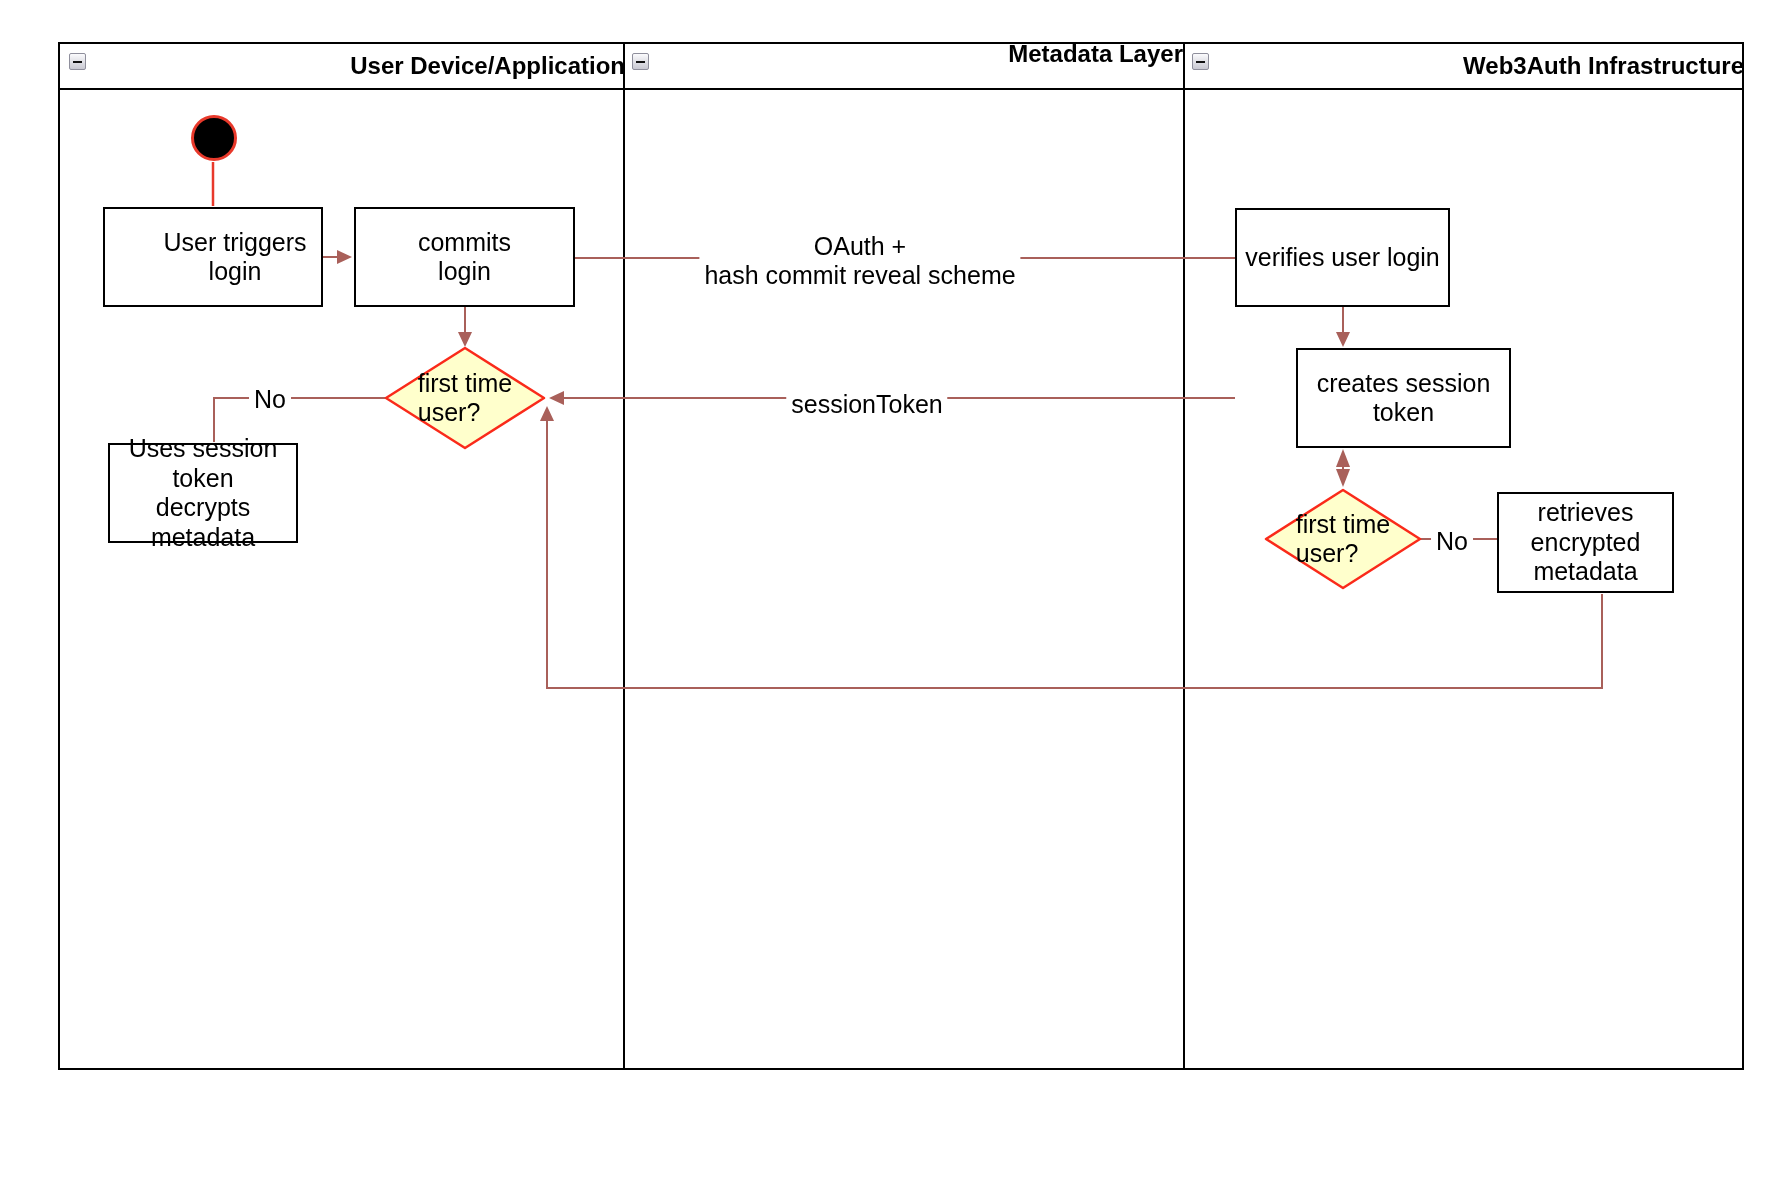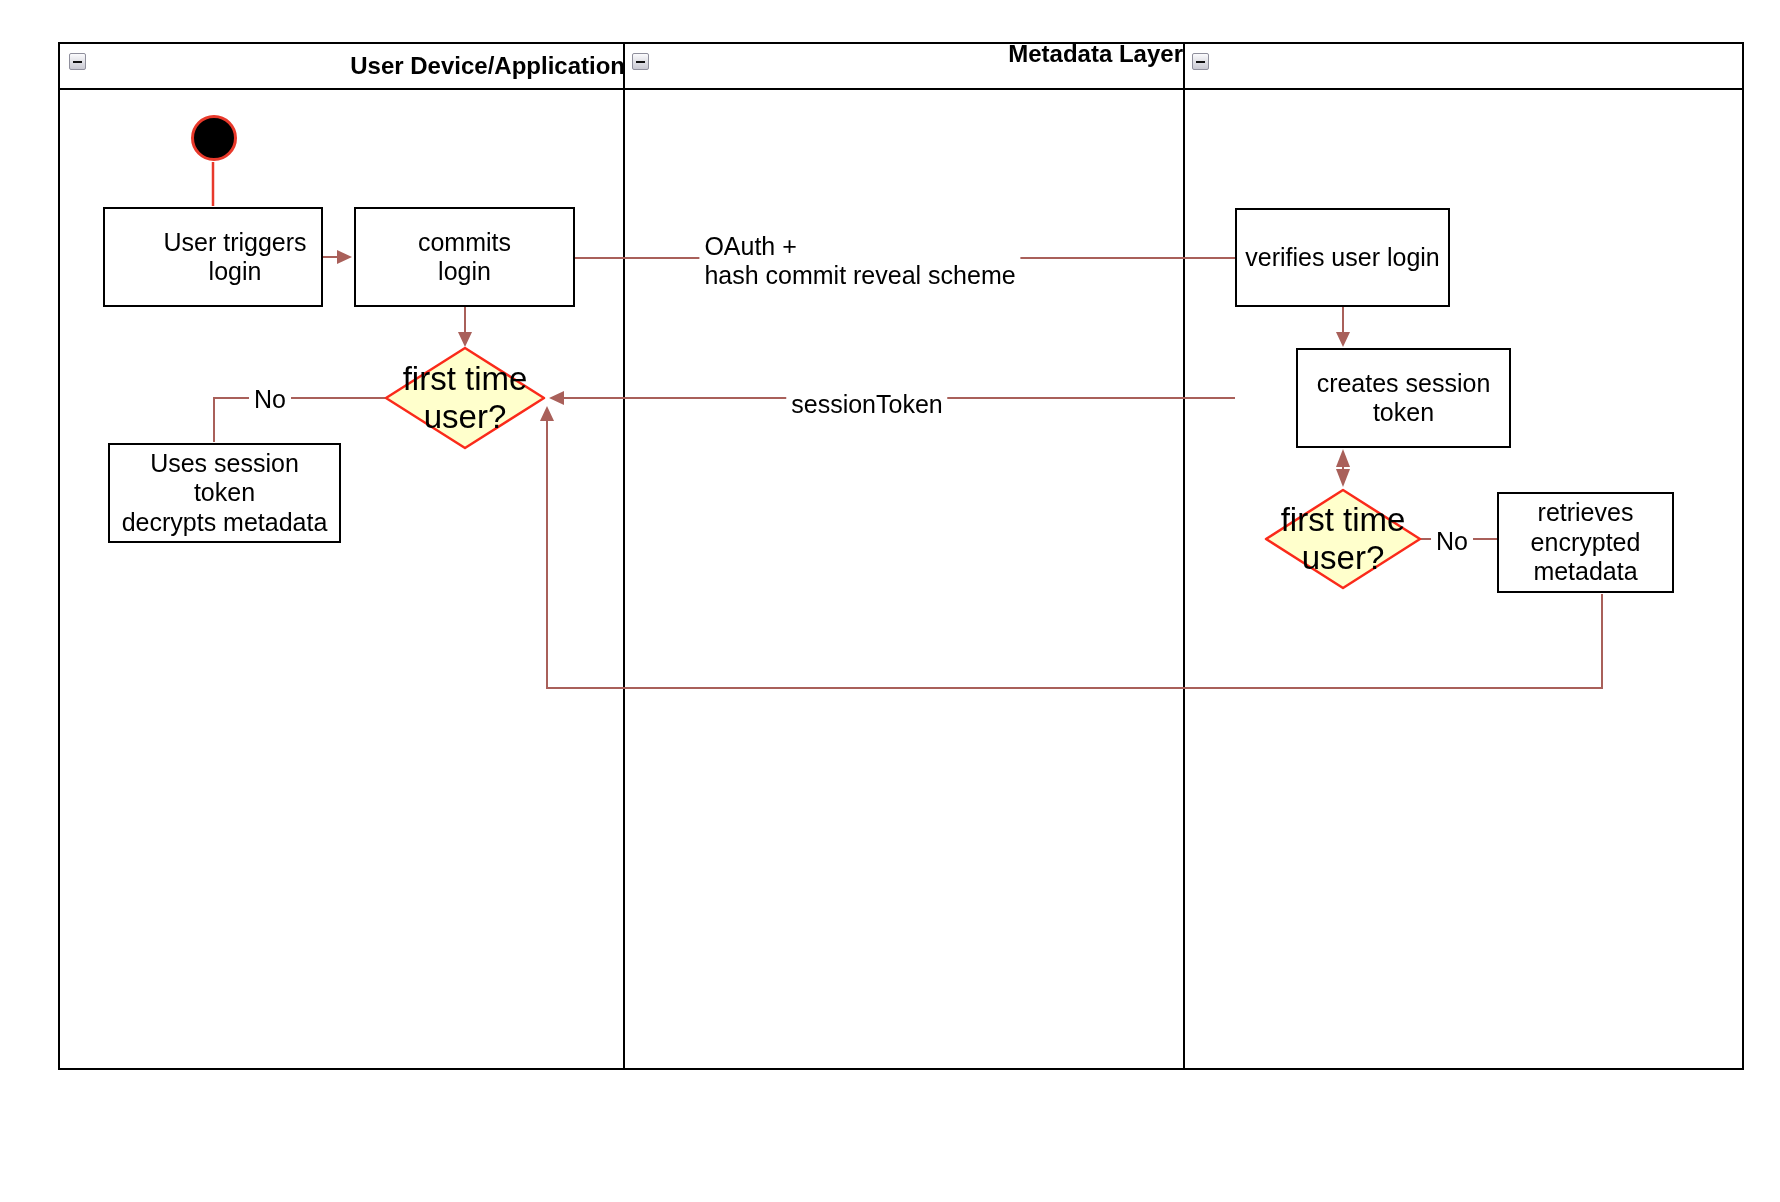--- a/index.html
+++ b/index.html
@@ -35,44 +35,45 @@
     box-sizing:border-box;background:var(--node-fill);
     border:2px solid var(--node-border);
     display:flex;align-items:center;justify-content:center;
     text-align:center;font-size:25px;line-height:1.18;white-space:pre-line;
   }
   .start-node{
     box-sizing:border-box;width:46px;height:46px;border-radius:50%;
     background:#000;border:3px solid var(--start-edge);
   }
   .diamond-label{
-    transform:translate(-50%,-50%);text-align:center;
-    font-size:33px;line-height:1.16;white-space:pre-line;
+    transform:translate(-50%,-50%);
+    font-size:25px;line-height:1.16;white-space:pre-line;
   }
   .edge-label{
-    transform:translate(-50%,-50%);background:#ffffff;
+    transform:translate(-50%,-50%);text-align:center;background:#ffffff;
     font-size:25px;line-height:1.14;white-space:pre-line;padding:1px 5px;
   }
   svg .conn{stroke:var(--connector);stroke-width:2;fill:none;}
   svg .conn-start{stroke:var(--start-edge);stroke-width:2.5;fill:none;}
   svg .head{fill:var(--connector);stroke:none;}
   svg .diamond{fill:var(--diamond-fill);stroke:var(--diamond-stroke);stroke-width:2.5;stroke-linejoin:round;}
 </style>
 </head>
 <body>
 
 <div id="canvas">
 
   <div class="abs frame" style="left:58px;top:42px;width:1686px;height:1028px;"></div>
   <div class="abs hline" style="left:58px;top:88px;width:1686px;"></div>
   <div class="abs vline" style="left:623px;top:42px;height:1028px;"></div>
   <div class="abs vline" style="left:1183px;top:42px;height:1028px;"></div>
 
   <div class="abs lane-title" style="left:58px;top:43px;width:567px;">User Device/Application</div>
   <div class="abs lane-title" style="left:625px;top:31px;width:558px;">Metadata Layer</div>
+  <div class="abs lane-title" style="left:1185px;top:43px;width:559px;">Web3Auth Infrastructure</div>
 
   <div class="abs collapse-btn" style="left:69px;top:53px;">
       <div class="minus"></div>
     </div>
   <div class="abs collapse-btn" style="left:632px;top:53px;">
       <div class="minus"></div>
     </div>
   <div class="abs collapse-btn" style="left:1192px;top:53px;">
       <div class="minus"></div>
     </div>
@@ -108,21 +109,21 @@
 
     <polygon class="diamond" points="465,348 544,398 465,448 386,398"></polygon>
     <polygon class="diamond" points="1343,490 1420,539 1343,588 1266,539"></polygon>
   </svg>
 
   <div class="abs start-node" style="left:191px;top:115px;"></div>
 
   <div class="abs node" style="left:103px;top:207px;width:220px;height:100px;padding-left:44px;">User triggers login</div>
   <div class="abs node" style="left:354px;top:207px;width:221px;height:100px;">commits
 login</div>
-  <div class="abs node" style="left:108px;top:443px;width:233px;height:100px;">Uses session
+  <div class="abs node" style="left:108px;top:443px;width:190px;height:100px;">Uses session
 token
 decrypts metadata</div>
   <div class="abs node" style="left:1235px;top:208px;width:215px;height:99px;">verifies user login</div>
   <div class="abs node" style="left:1296px;top:348px;width:215px;height:100px;">creates session
 token</div>
   <div class="abs node" style="left:1497px;top:492px;width:177px;height:101px;">retrieves encrypted
 metadata</div>
 
   <div class="abs diamond-label" style="left:465px;top:398px;">first time
 user?</div>

